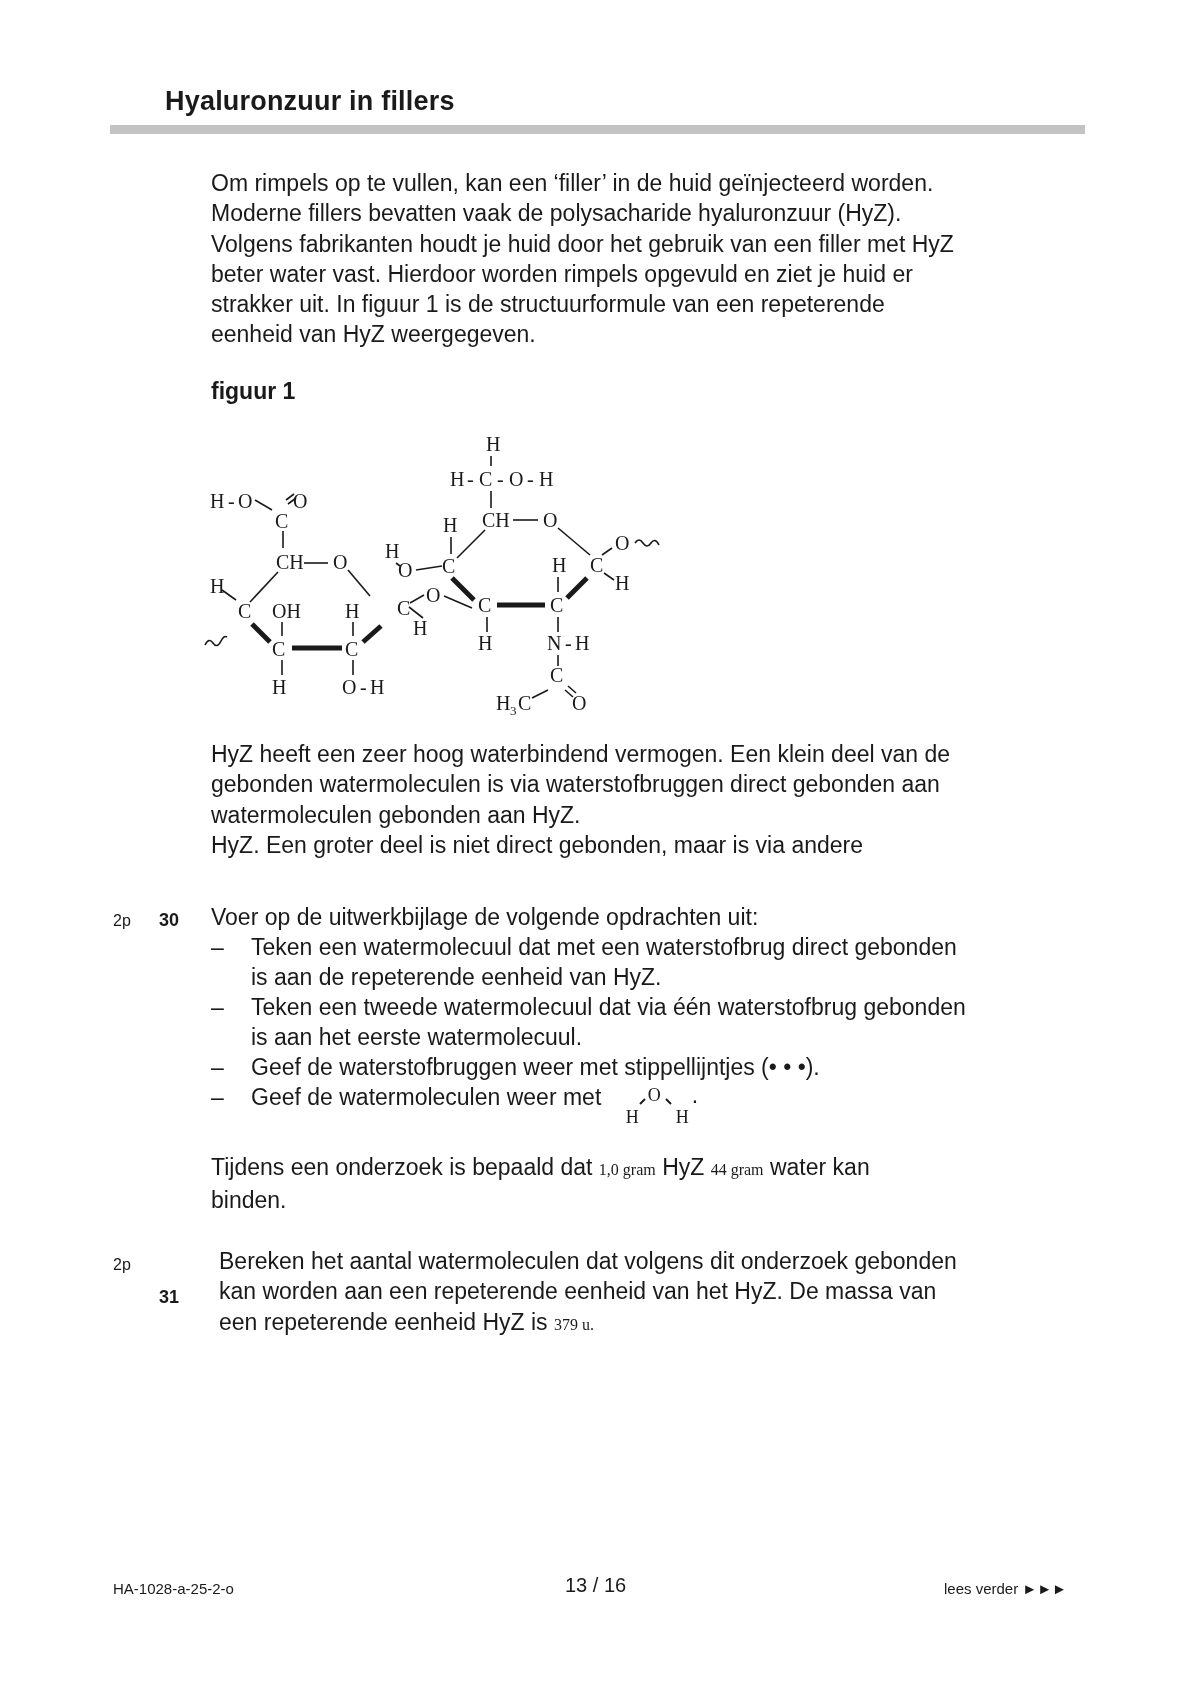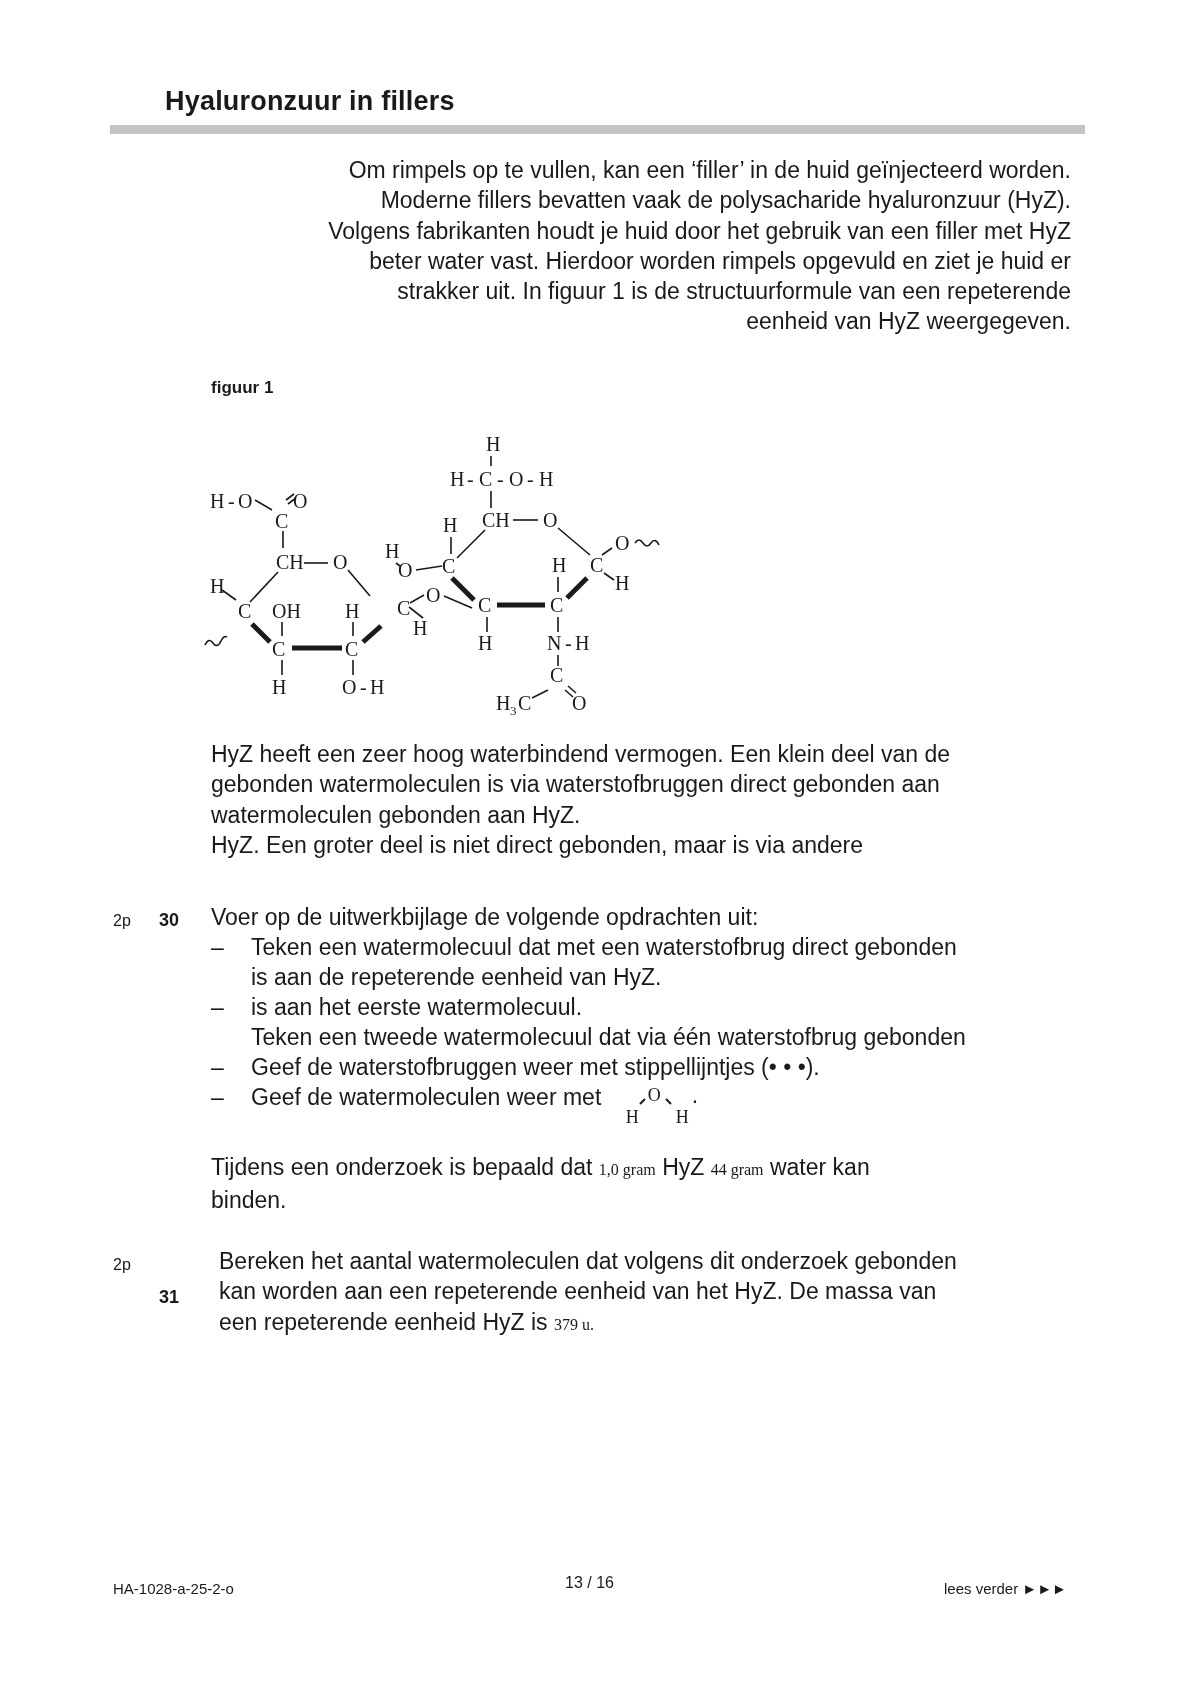--- a/index.html
+++ b/index.html
@@ -1,40 +1,40 @@
 <!DOCTYPE html>
 <html><head>
 <meta charset="utf-8">
 <style>
   html, body { margin:0; padding:0; background:#ffffff; }
   body { width:1191px; height:1684px; position:relative; font-family:"Liberation Sans", sans-serif; color:#1a1a1a; }
   .title { position:absolute; left:165px; top:86px; font-size:27px; font-weight:bold; letter-spacing:0.2px; }
   .rule { position:absolute; left:110px; top:125px; width:975px; height:9px; background:#c3c3c3; }
   .para { position:absolute; left:211px; width:860px; font-size:23px; line-height:30.3px; }
-  .fig-label { position:absolute; left:211px; top:378px; font-size:17px; font-weight:bold; }
+  .fig-label { position:absolute; left:211px; top:378px; font-size:23px; font-weight:bold; }
   .figure { position:absolute; left:200px; top:430px; width:480px; height:290px; }
   .qpts { position:absolute; left:113px; font-size:16px; }
   .qno { position:absolute; left:159px; font-size:18px; font-weight:bold; }
   .dash-item { position:absolute; left:211px; width:880px; font-size:23px; line-height:30.3px; }
   .dash-item .d { position:absolute; left:0; top:0; }
   .dash-item .t { position:absolute; left:40px; width:840px; }
   .serif { font-family:"Liberation Serif", serif; font-size:16px; }
   .footer-left { position:absolute; left:113px; top:1580px; font-size:15px; }
-  .footer-center { position:absolute; left:565px; top:1574px; font-size:16px; }
+  .footer-center { position:absolute; left:565px; top:1574px; font-size:20px; }
   .footer-right { position:absolute; left:944px; top:1580px; font-size:15px; }
   .water { display:inline-block; position:relative; width:80px; height:40px; vertical-align:top; font-family:"Liberation Serif", serif; font-size:18px; }
   svg text { font-family:"Liberation Serif", serif; }
 </style>
 </head>
 <body>
 
 <div class="title">Hyaluronzuur in fillers</div>
 <div class="rule"></div>
 
-<div class="para" style="top:155px;text-align:right;">
+<div class="para" style="top:168px;">
   <div>Om rimpels op te vullen, kan een ‘filler’ in de huid geïnjecteerd worden.</div>
   <div>Moderne fillers bevatten vaak de polysacharide hyaluronzuur (HyZ).</div>
   <div>Volgens fabrikanten houdt je huid door het gebruik van een filler met HyZ</div>
   <div>beter water vast. Hierdoor worden rimpels opgevuld en ziet je huid er</div>
   <div>strakker uit. In figuur 1 is de structuurformule van een repeterende</div>
   <div>eenheid van HyZ weergegeven.</div>
 </div>
 
 <div class="fig-label">figuur 1</div>
 
@@ -157,22 +157,22 @@
 <div class="dash-item" style="top:932px;">
   <span class="d">–</span>
   <div class="t">
     <div>Teken een watermolecuul dat met een waterstofbrug direct gebonden</div>
     <div>is aan de repeterende eenheid van HyZ.</div>
   </div>
 </div>
 <div class="dash-item" style="top:992px;">
   <span class="d">–</span>
   <div class="t">
+    <div>Teken een tweede watermolecuul dat via één waterstofbrug gebonden</div>
     <div>is aan het eerste watermolecuul.</div>
-    <div>Teken een tweede watermolecuul dat via één waterstofbrug gebonden</div>
   </div>
 </div>
 <div class="dash-item" style="top:1052px;">
   <span class="d">–</span>
   <div class="t">
     <div>Geef de waterstofbruggen weer met stippellijntjes (• • •).</div>
   </div>
 </div>
 <div class="dash-item" style="top:1082px;">
   <span class="d">–</span>

